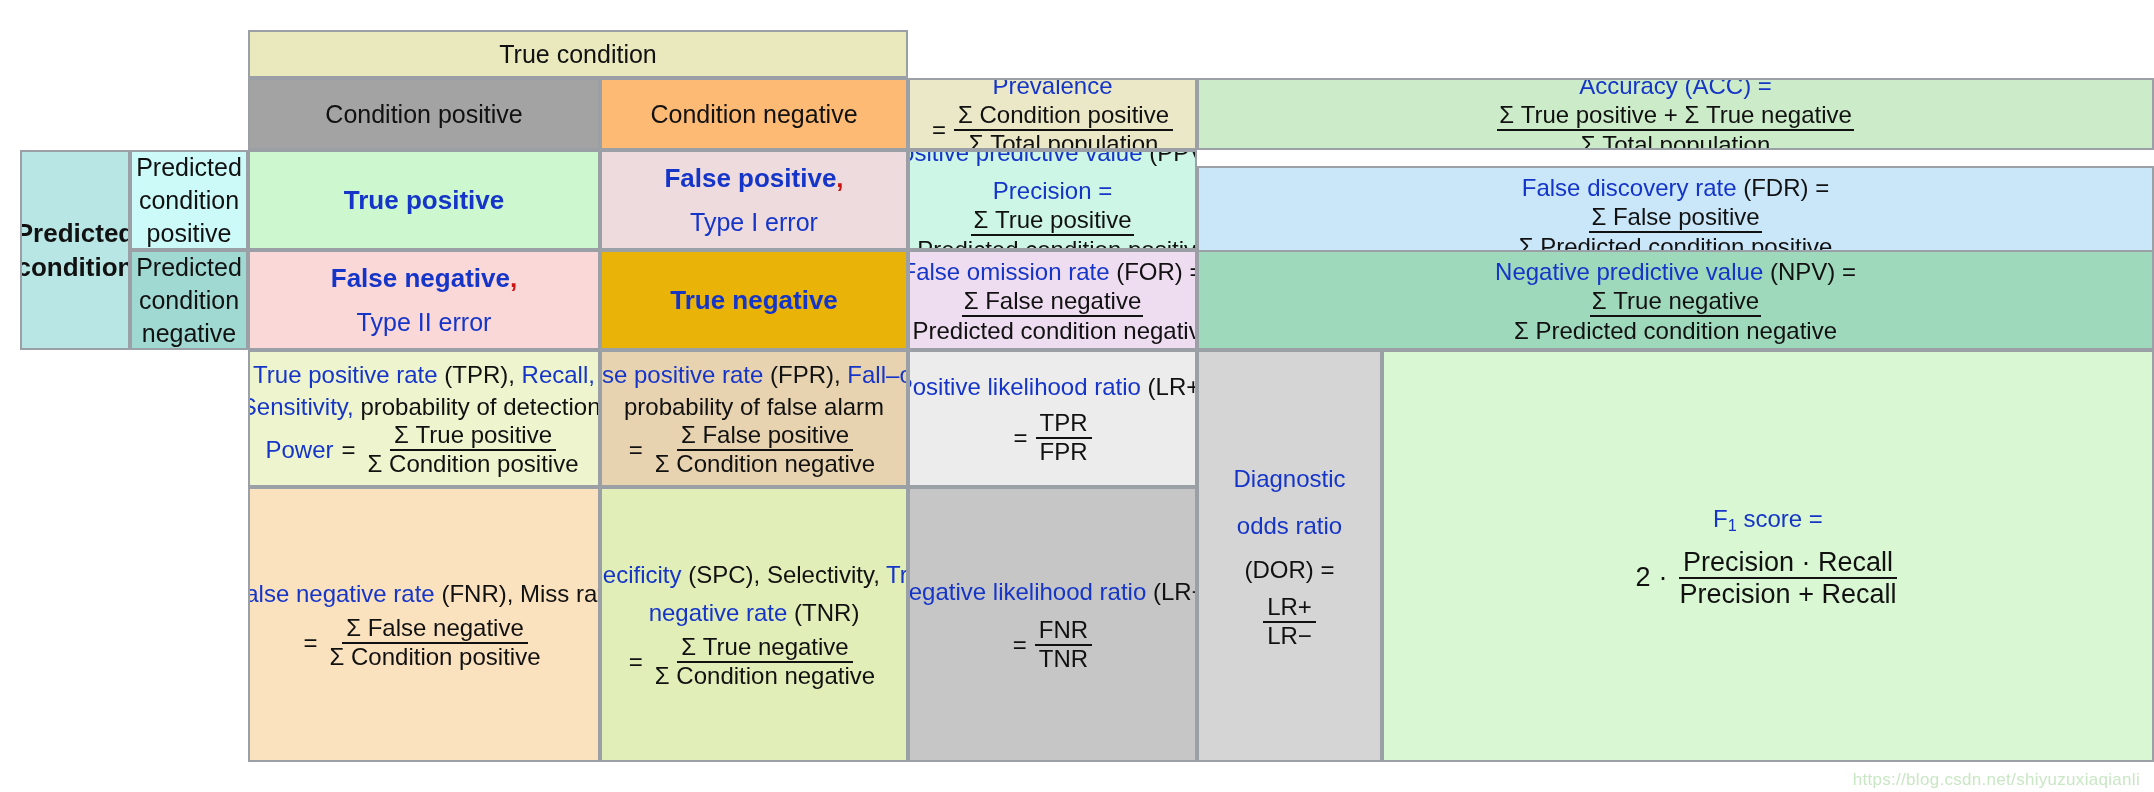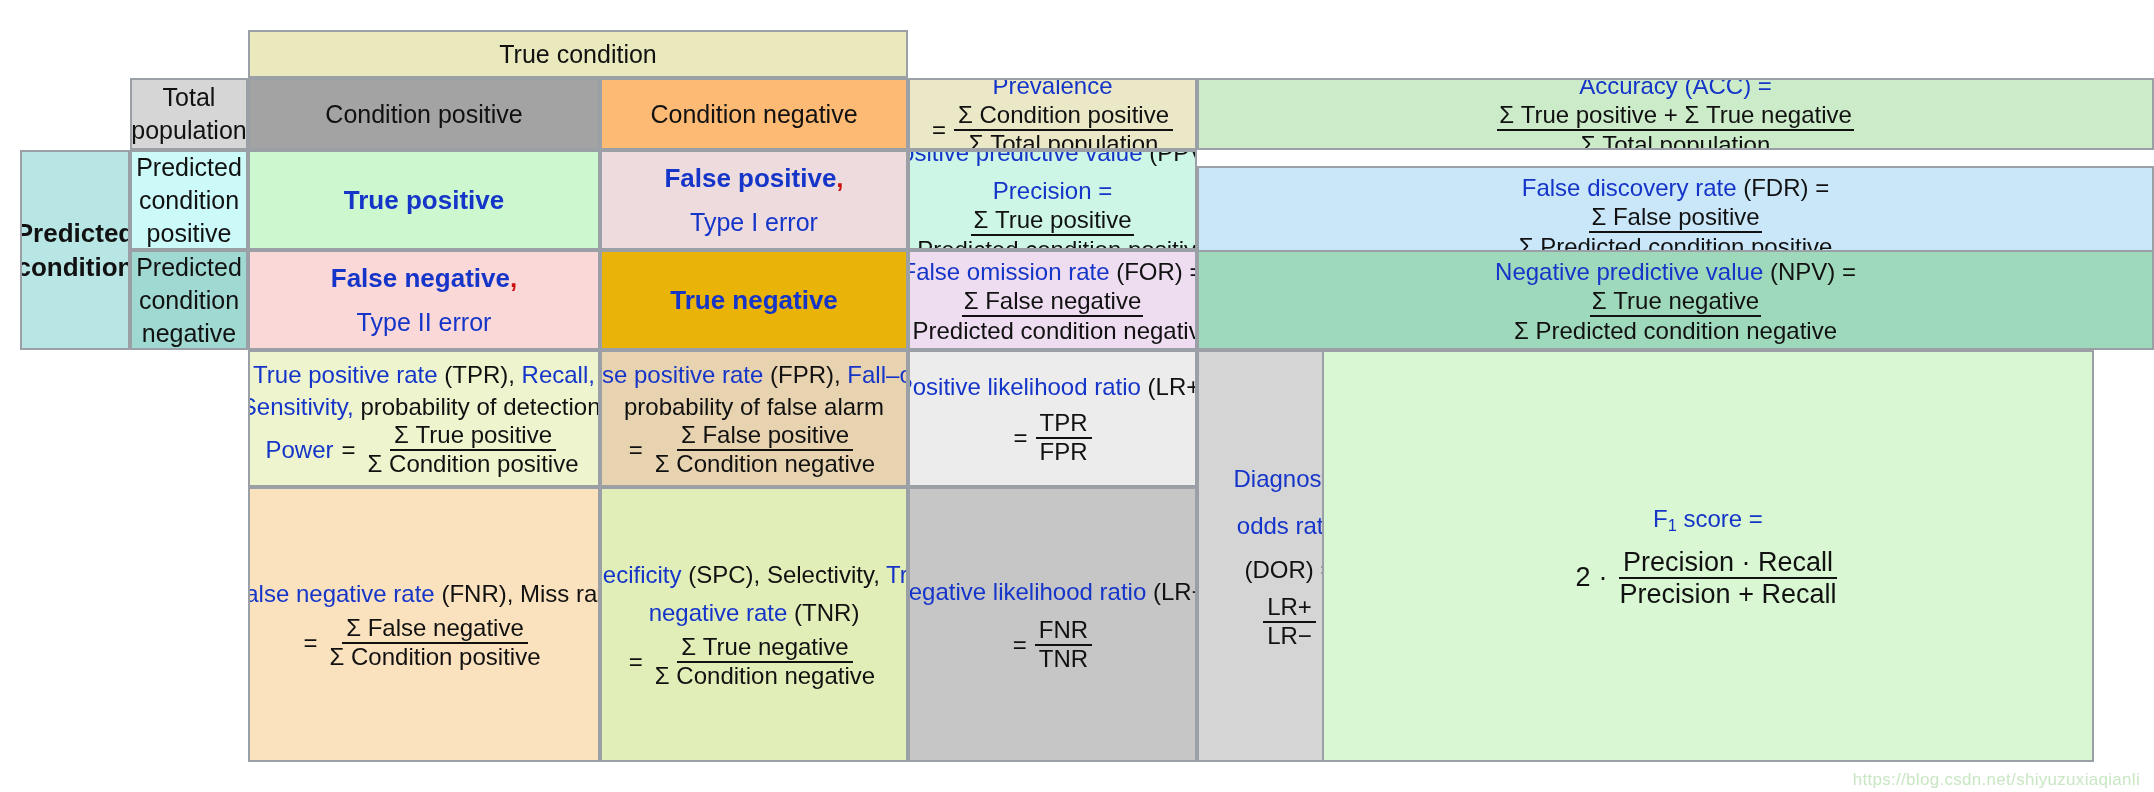--- a/index.html
+++ b/index.html
@@ -84,24 +84,20 @@
 </style>
 </head>
 <body>
 
 <div id="root">
 
   <div class="cell c-truecond t-head" style="left:248px;top:30px;width:660px;height:48px;">
     <span class="ln">True condition</span>
   </div>
 
-  <div class="cell c-totalpop" style="left:130px;top:78px;width:118px;height:72px;">
-    <span class="ln t-sub blue">Total</span>
-    <span class="ln t-sub blue">population</span>
-  </div>
 
   <div class="cell c-condpos t-sub" style="left:248px;top:78px;width:352px;height:72px;">
     <span class="ln">Condition positive</span>
   </div>
 
   <div class="cell c-condneg t-sub" style="left:600px;top:78px;width:308px;height:72px;">
     <span class="ln">Condition negative</span>
   </div>
 
   <div class="cell c-prevalence t-small" style="left:908px;top:78px;width:289px;height:72px;text-align:right;">
@@ -252,21 +248,21 @@
     <span class="ln blue" style="margin-top:16px;">odds ratio</span>
     <span class="eqrow dark" style="margin-top:12px;flex-direction:column;">
       <span>(DOR) =</span>
       <span class="frac">
         <span class="num">LR+</span>
         <span class="den">LR−</span>
       </span>
     </span>
   </div>
 
-  <div class="cell c-f1 t-small" style="left:1322px;top:350px;width:772px;height:412px;">
+  <div class="cell c-f1 t-small" style="left:1382px;top:350px;width:772px;height:412px;">
     <span class="ln blue"><span>F</span><sub>1</sub><span> score =</span></span>
     <span class="eqrow dark" style="margin-top:10px;font-size:27px;">
       <span>2</span>
       <span>·</span>
       <span class="frac">
         <span class="num">Precision · Recall</span>
         <span class="den">Precision + Recall</span>
       </span>
     </span>
   </div>

